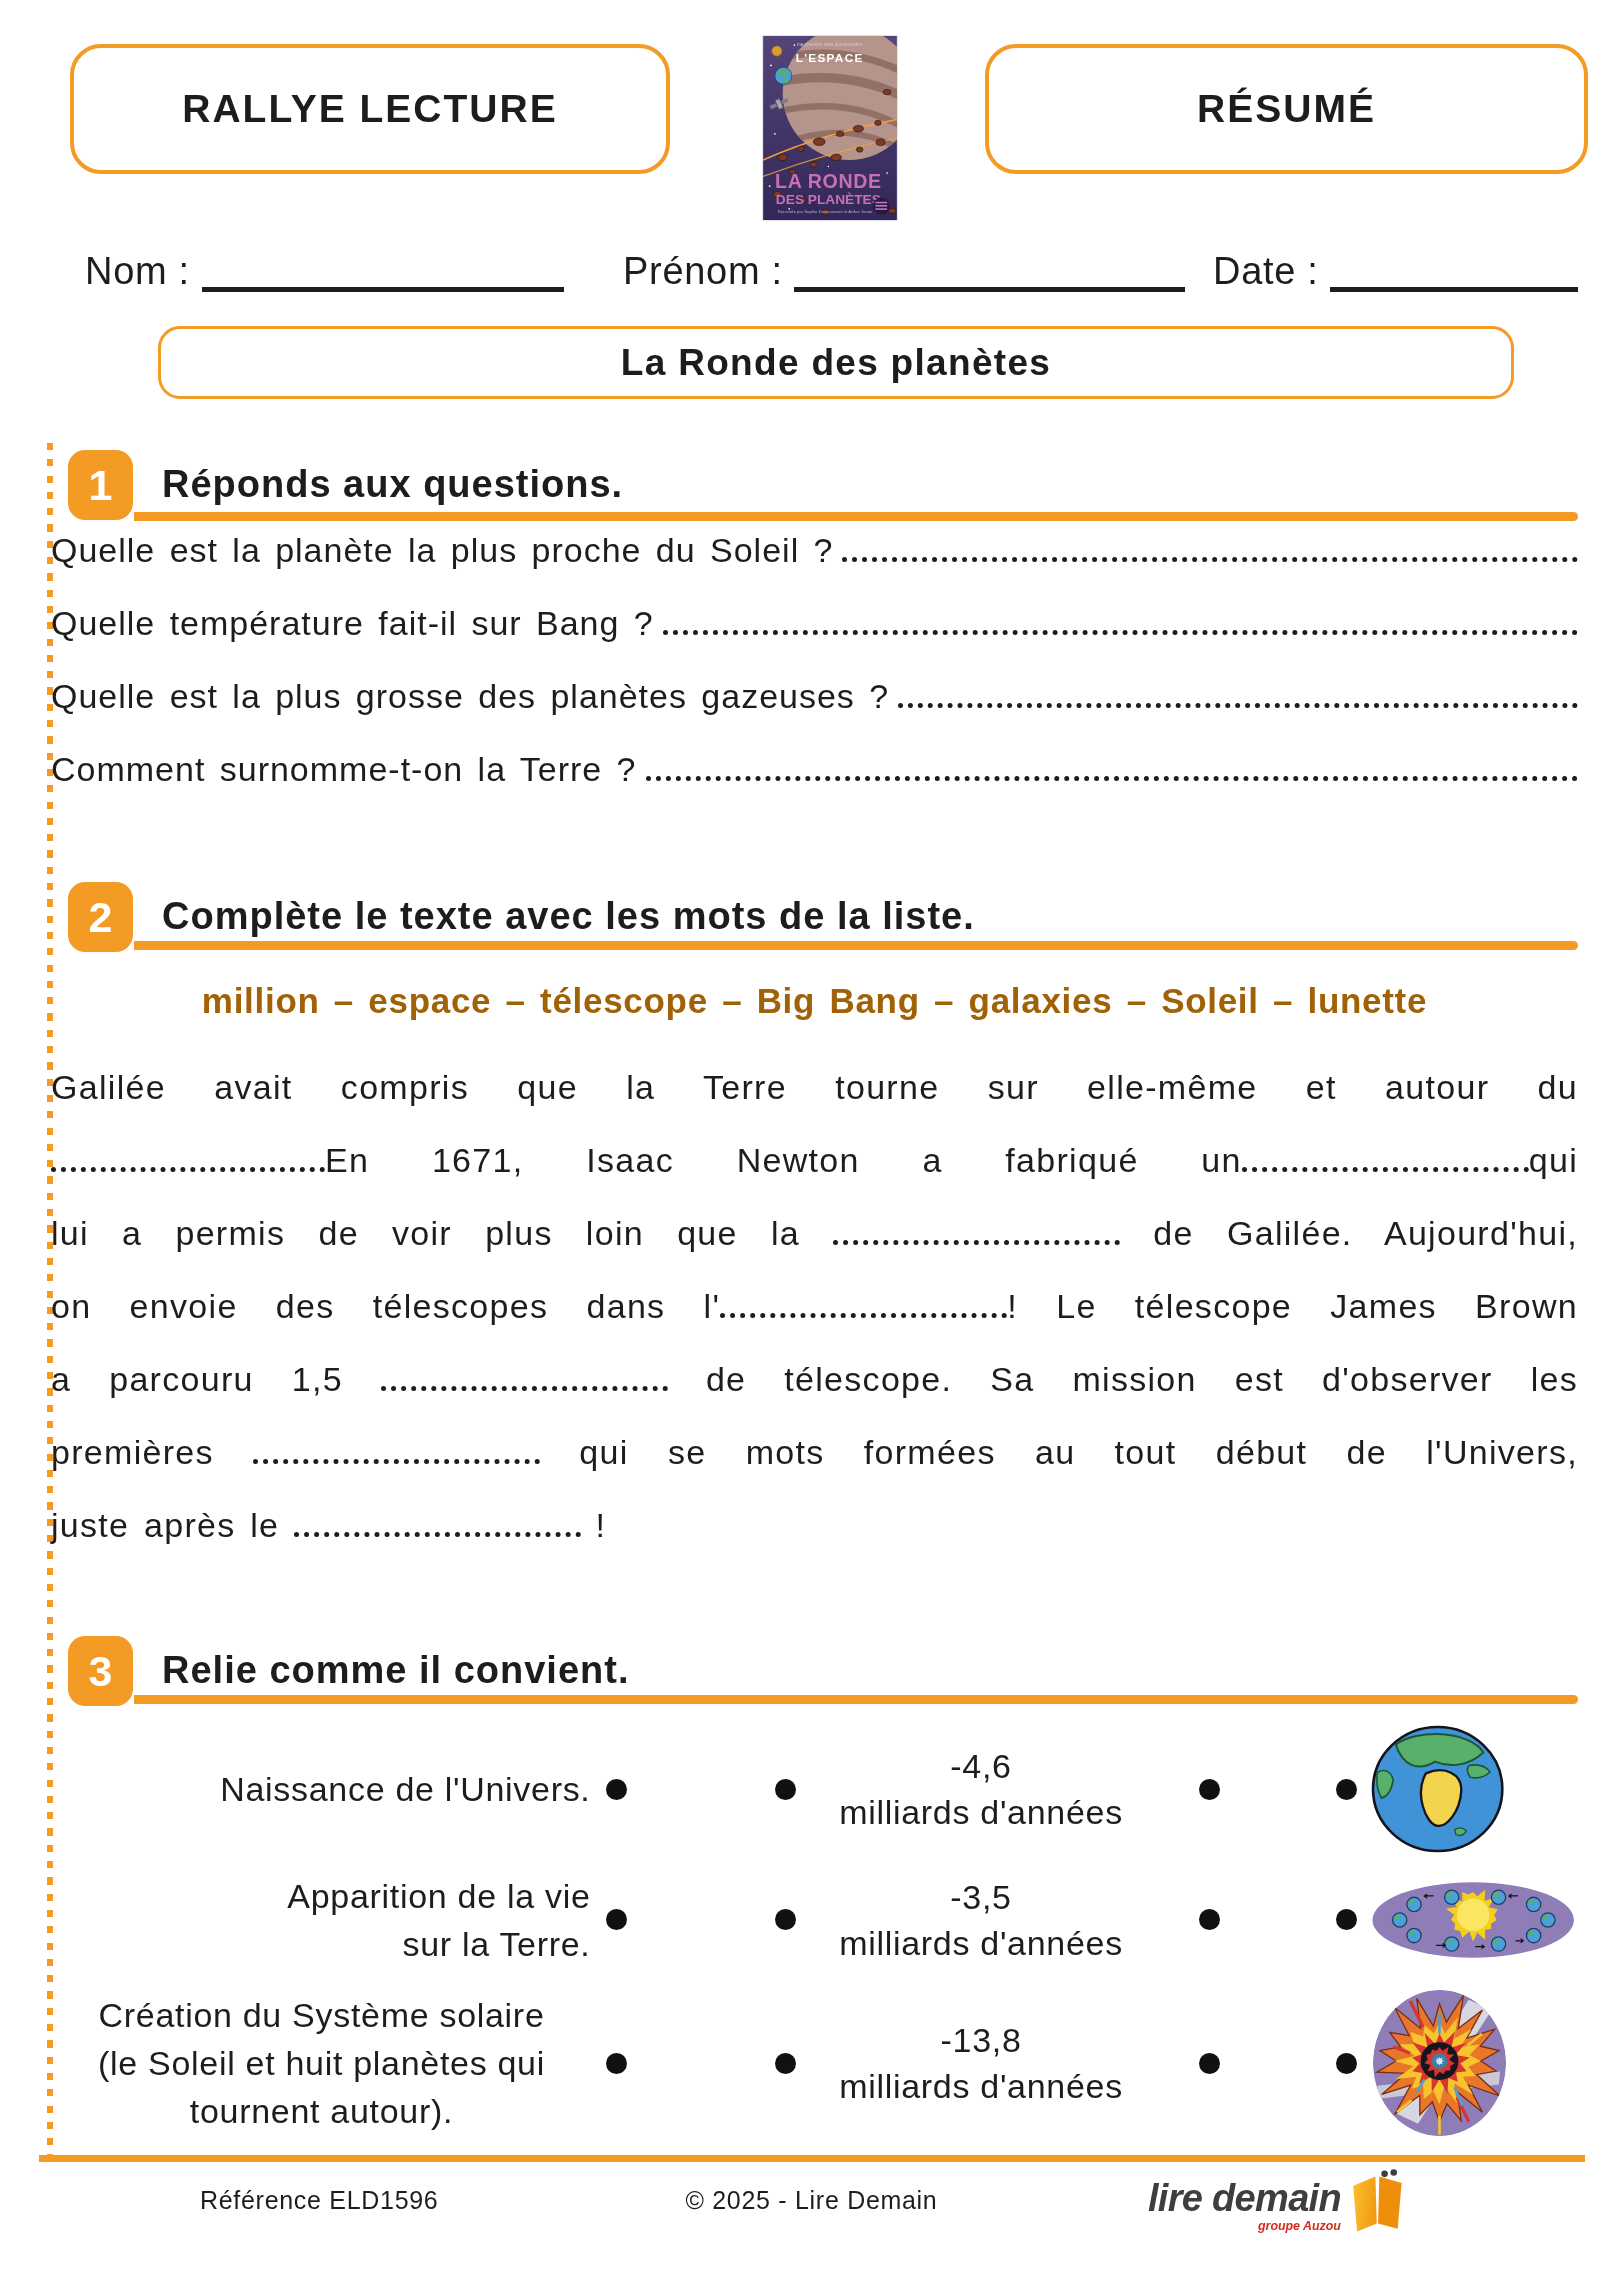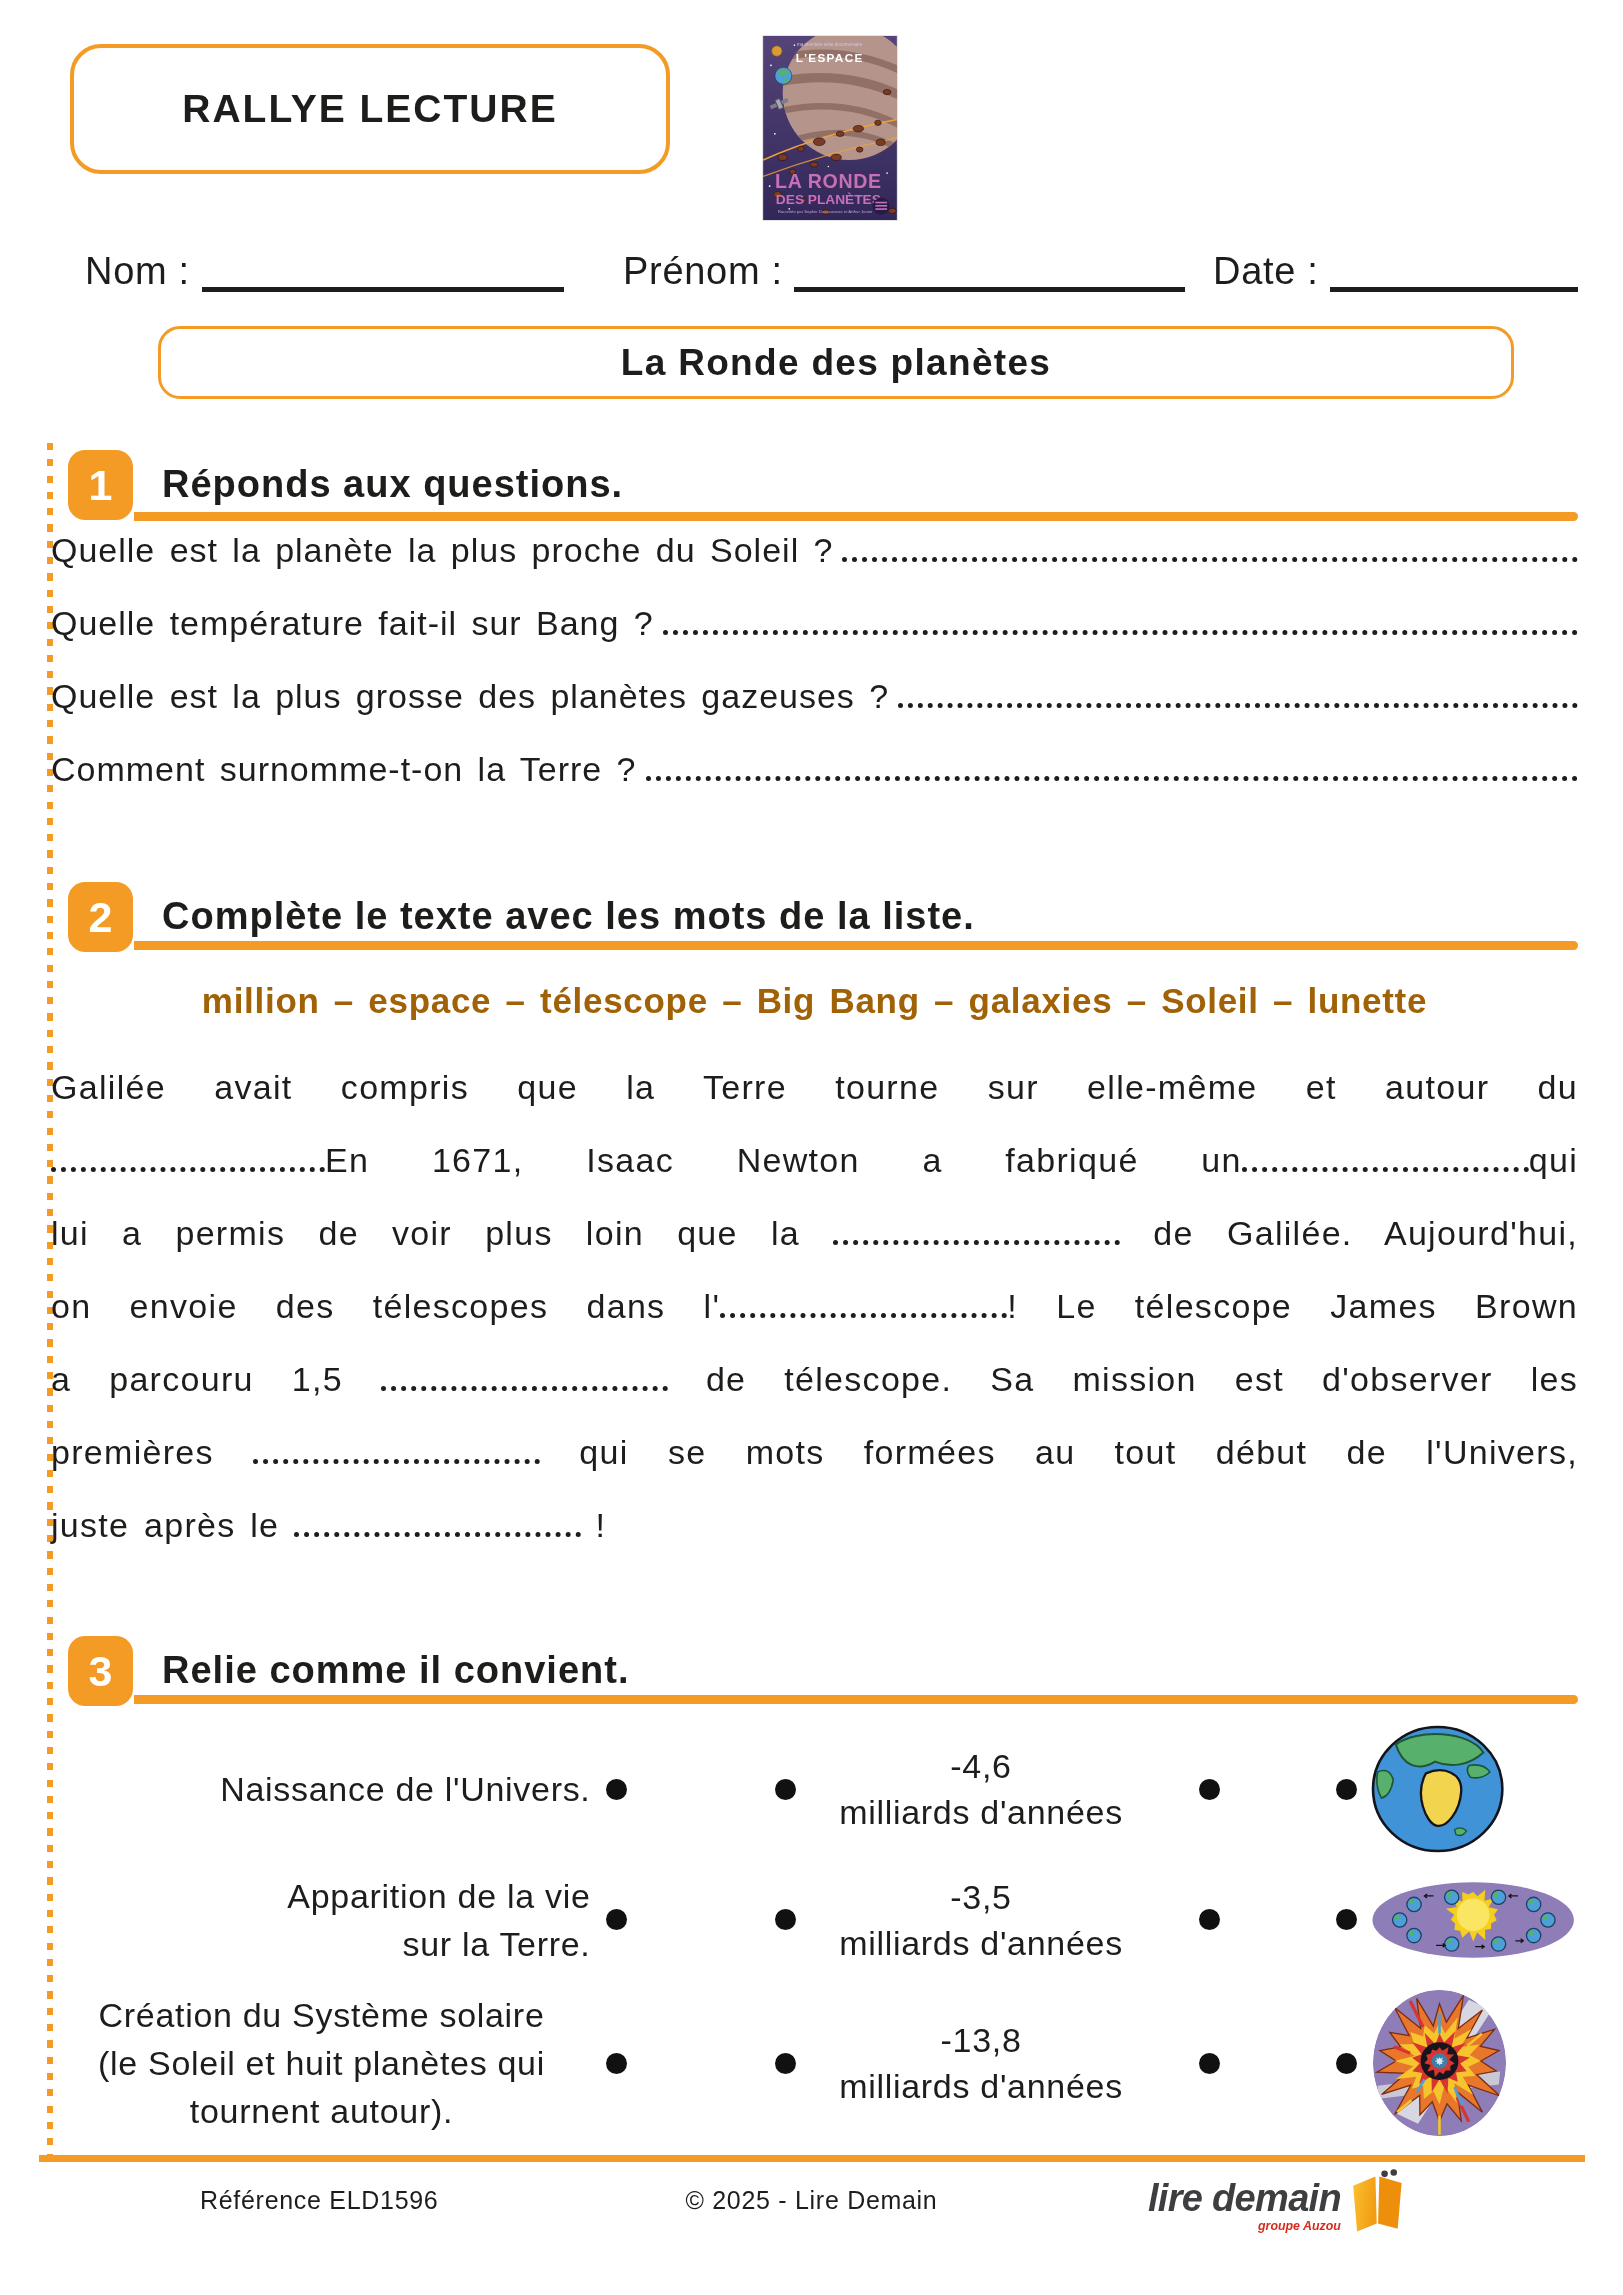--- a/index.html
+++ b/index.html
@@ -175,20 +175,23 @@
         <g>
           <circle cx="181" cy="261" r="13" fill="#241C47"></circle>
           <rect x="172" y="254" width="18" height="2.5" fill="#C96FB5"></rect>
           <rect x="172" y="259" width="18" height="2.5" fill="#C96FB5"></rect>
           <rect x="172" y="264" width="18" height="2.5" fill="#C96FB5"></rect>
         </g>
       </g>
     </svg>
   </div>
 
+  <div class="hbox hbox-right">
+    <span>RÉSUMÉ</span>
+  </div>
 
   <div class="id-row">
     <div class="id-group id-nom">
       <span class="id-label">Nom :</span><span class="id-line w-nom"></span>
     </div>
     <div class="id-group id-date">
       <span class="id-label">Date :</span><span class="id-line w-date"></span>
     </div>
     <div class="id-group id-prenom">
       <span class="id-label">Prénom :</span><span class="id-line w-prenom"></span>

